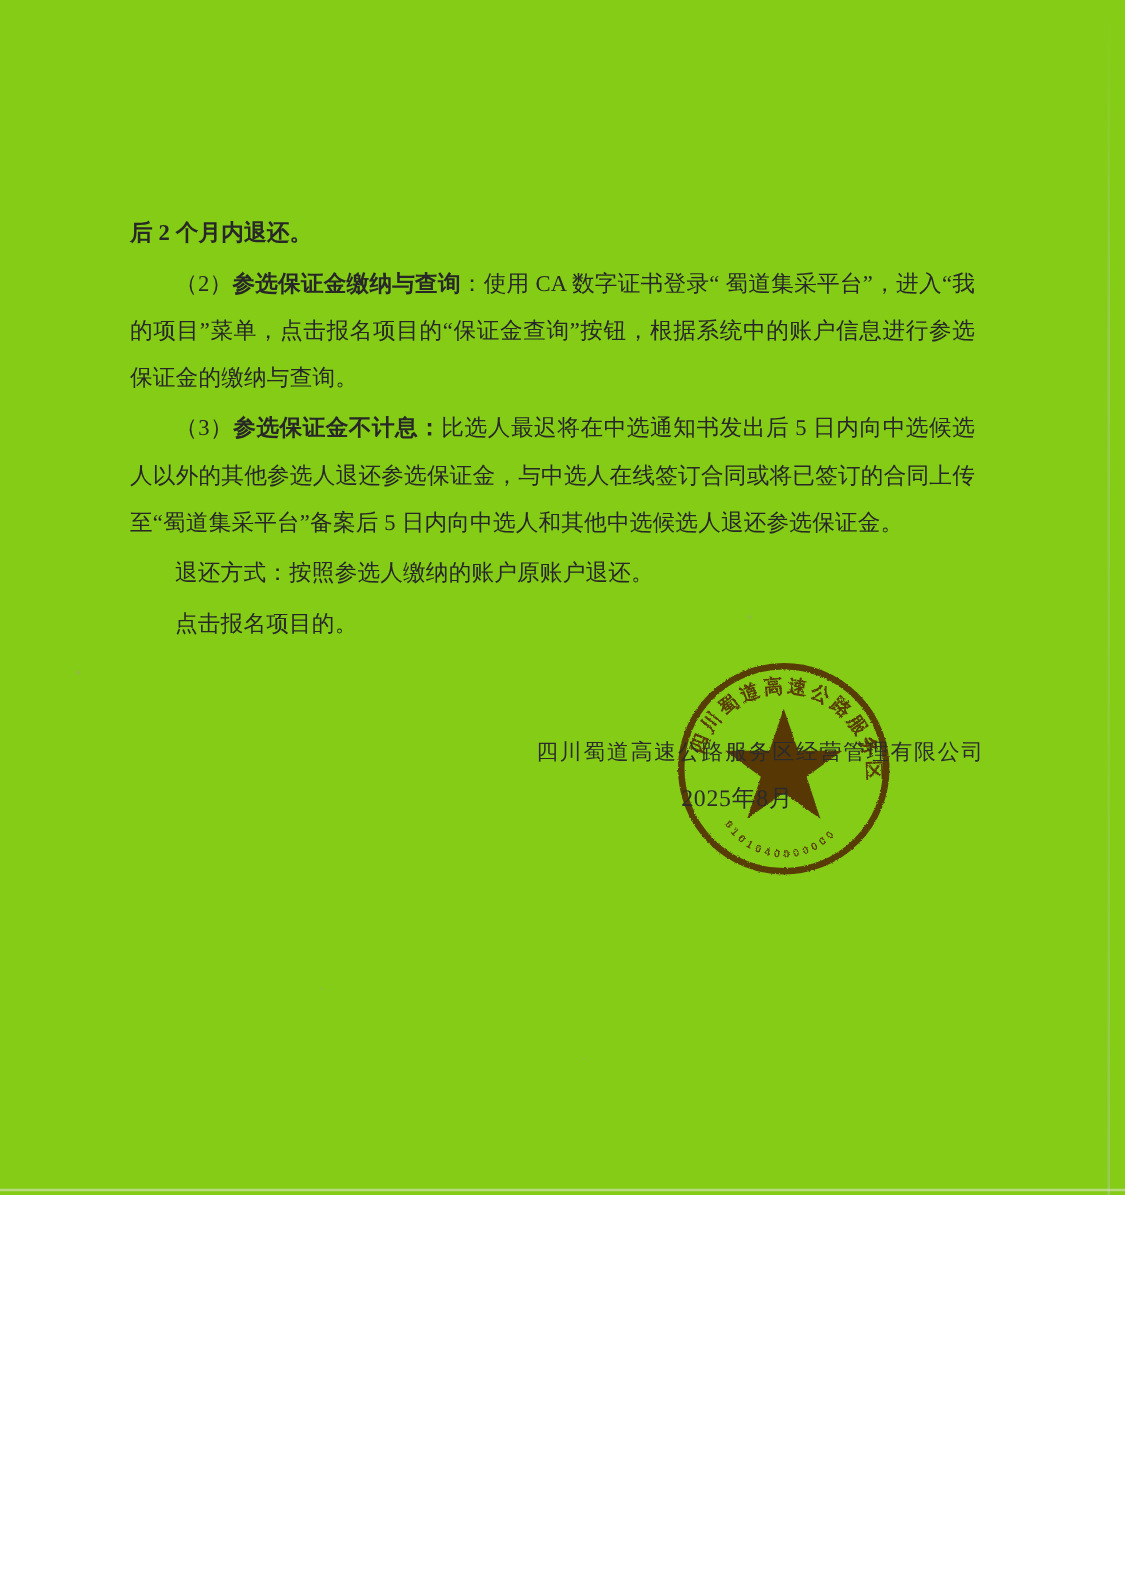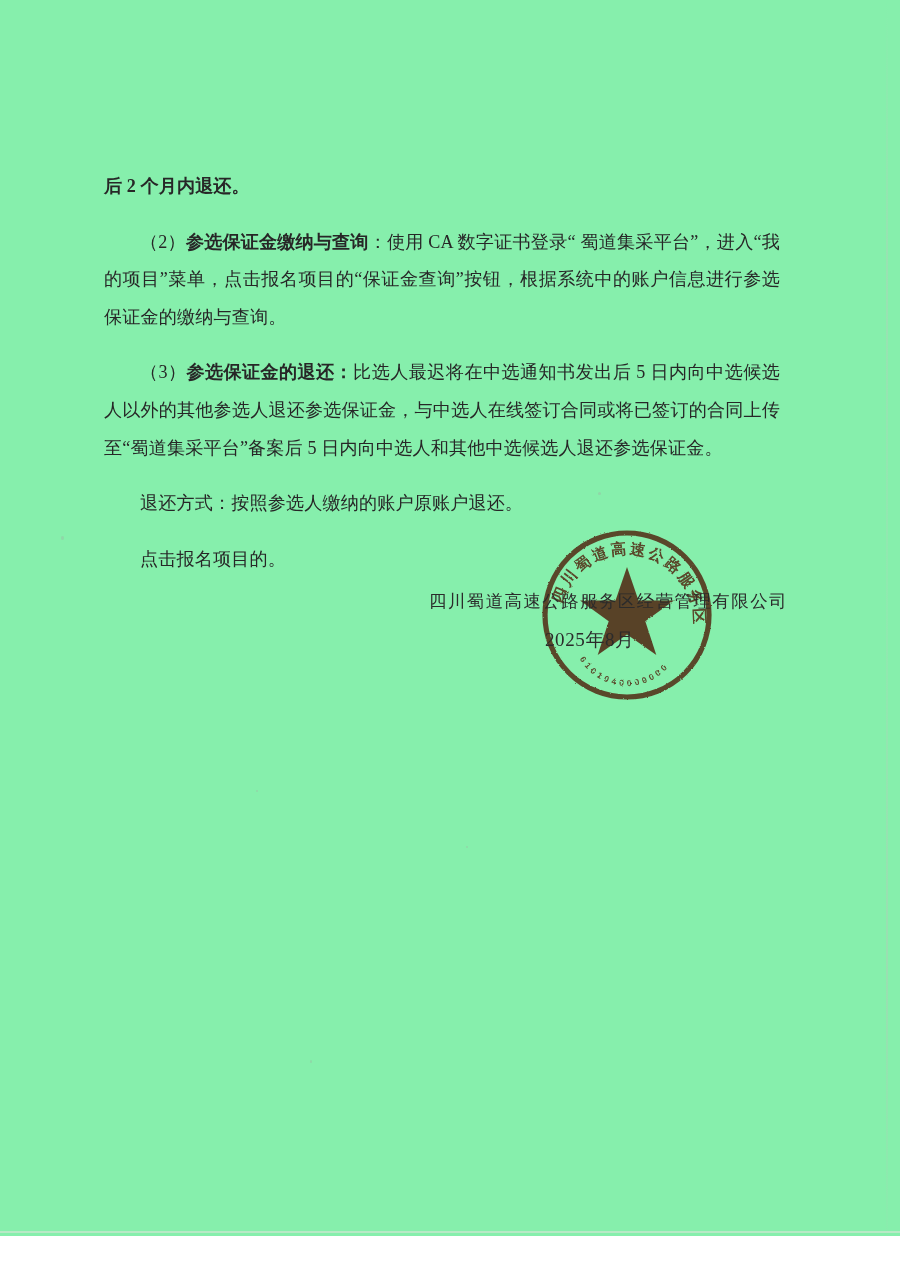--- a/index.html
+++ b/index.html
@@ -3,22 +3,22 @@
 <meta charset="utf-8">
 <style>
   html, body {
     margin: 0;
     padding: 0;
     background: #ffffff;
   }
   .page {
     position: relative;
     width: 900px;
-    height: 1236px;
-    background: #86efac;
+    height: 956px;
+    background: #84cc16;
     overflow: hidden;
     font-family: "Liberation Serif", "DejaVu Serif", serif;
   }
   
   .scan-edge-right {
     position: absolute;
     top: 0;
     right: 12px;
     width: 2px;
     height: 1273px;
@@ -56,21 +56,21 @@
     line-height: 37.6px;
     color: #272727;
     text-align: justify;
     text-justify: inter-ideograph;
     letter-spacing: 0.15px;
   }
   .para.indent {
     text-indent: 36px;
   }
   .para.gap {
-    margin-top: 18px;
+    margin-top: 3px;
   }
   .bold {
     font-weight: bold;
     letter-spacing: 0.1px;
   }
 
   
   .sign-block {
     position: absolute;
     left: 429px;
@@ -125,21 +125,21 @@
 
     <p class="para">
       <span class="bold">后 2 个月内退还。</span>
     </p>
 
     <p class="para indent gap">
       <span>（2）</span><span class="bold">参选保证金缴纳与查询</span><span>：</span><span>使用 CA 数字证书登录“ 蜀道集采平台”，进入“我的项目”菜单，点击报名项目的“保证金查询”按钮，根据系统中的账户信息进行参选保证金的缴纳与查询。</span>
     </p>
 
     <p class="para indent gap">
-      <span>（3）</span><span class="bold">参选保证金的退还</span><span class="bold">：</span><span>比选人最迟将在中选通知书发出后 5 日内向中选候选人以外的其他参选人退还参选保证金，与中选人在线签订合同或将已签订的合同上传至“蜀道集采平台”备案后 5 日内向中选人和其他中选候选人退还参选保证金。</span>
+      <span>（3）</span><span class="bold">参选保证金不计息</span><span class="bold">：</span><span>比选人最迟将在中选通知书发出后 5 日内向中选候选人以外的其他参选人退还参选保证金，与中选人在线签订合同或将已签订的合同上传至“蜀道集采平台”备案后 5 日内向中选人和其他中选候选人退还参选保证金。</span>
     </p>
 
     <p class="para indent gap">
       <span>退还方式：按照参选人缴纳的账户原账户退还。</span>
     </p>
 
     <p class="para indent gap">
       <span>点击报名项目的。</span>
     </p>
 

